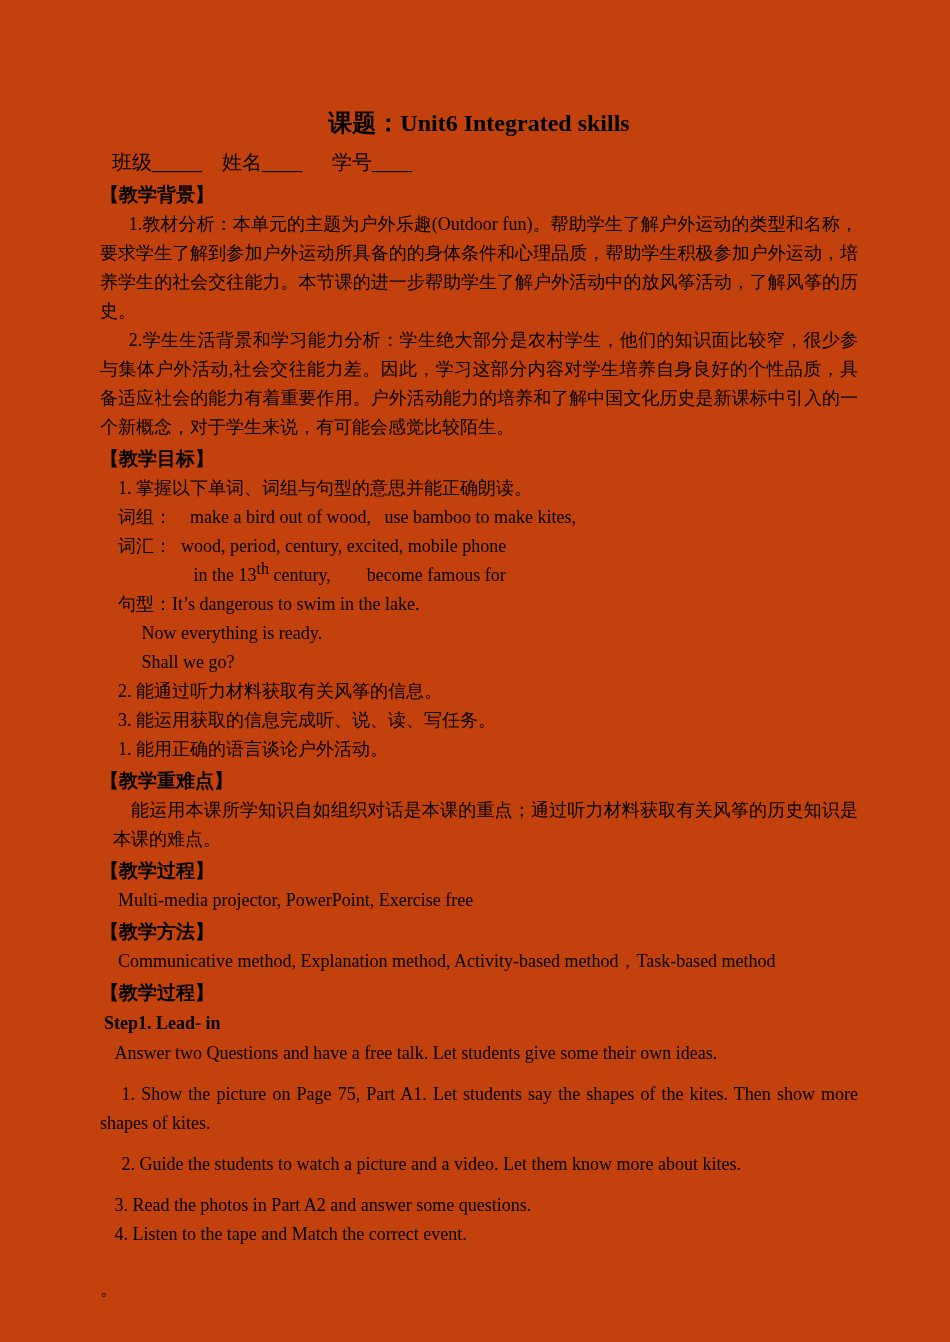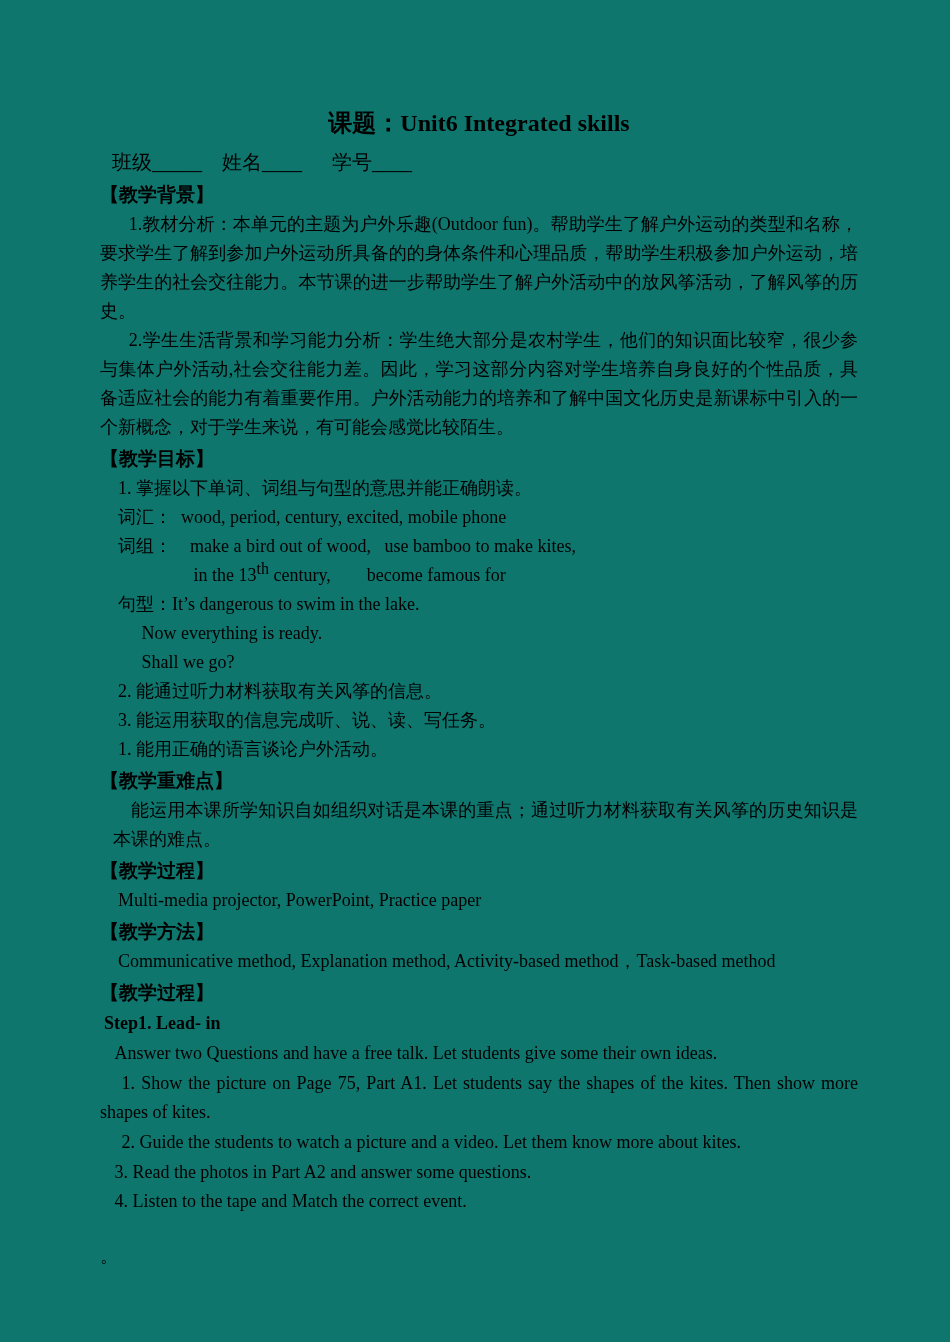--- a/index.html
+++ b/index.html
@@ -5,21 +5,21 @@
   html, body {
     margin: 0;
     padding: 0;
     background: #ffffff;
   }
   .page {
     position: relative;
     width: 950px;
     min-height: 1342px;
     margin: 0 auto;
-    background: #0f766e;
+    background: #c2410c;
     box-sizing: border-box;
     padding: 106px 92px 24px 100px;
     font-family: "Liberation Serif", "DejaVu Serif", serif;
     color: #000000;
     font-size: 18px;
     line-height: 29px;
   }
   .doc-title {
     text-align: center;
     font-weight: bold;
@@ -52,21 +52,21 @@
   .phrase-wrap { padding-left: 5.2em; white-space: pre-wrap; }
   .pattern-cont { padding-left: 2.3em; }
   .step-title {
     font-weight: bold;
     margin: 1px 4px;
   }
   .eng-line { padding-left: 0.8em; }
   .eng-para {
     text-align: justify;
     text-indent: 1.2em;
-    margin: 1px 0;
+    margin: 12px 0;
   }
   .footer-period {
     margin-top: 26px;
   }
   sup {
     font-size: 16px;
     vertical-align: super;
     line-height: 0;
   }
   .kp-para {
@@ -86,39 +86,39 @@
 
   <div>
     <div class="sec-heading">【教学背景】</div>
     <p class="para-justify">1.教材分析：本单元的主题为户外乐趣(Outdoor fun)。帮助学生了解户外运动的类型和名称，要求学生了解到参加户外运动所具备的的身体条件和心理品质，帮助学生积极参加户外运动，培养学生的社会交往能力。本节课的进一步帮助学生了解户外活动中的放风筝活动，了解风筝的历史。</p>
     <p class="para-justify">2.学生生活背景和学习能力分析：学生绝大部分是农村学生，他们的知识面比较窄，很少参与集体户外活动,社会交往能力差。因此，学习这部分内容对学生培养自身良好的个性品质，具备适应社会的能力有着重要作用。户外活动能力的培养和了解中国文化历史是新课标中引入的一个新概念，对于学生来说，有可能会感觉比较陌生。</p>
   </div>
 
   <div>
     <div class="sec-heading">【教学目标】</div>
     <p class="indent-1 hang">1. 掌握以下单词、词组与句型的意思并能正确朗读。</p>
+    <p class="indent-1 hang pre">词组：    make a bird out of wood,   use bamboo to make kites,</p>
     <p class="indent-1 hang pre">词汇：  wood, period, century, excited, mobile phone</p>
-    <p class="indent-1 hang pre">词组：    make a bird out of wood,   use bamboo to make kites,</p>
     <p class="phrase-wrap"><span>in the 13</span><sup>th</sup><span class="pre"> century,        become famous for</span></p>
     <p class="indent-1 hang">句型：It’s dangerous to swim in the lake.</p>
     <p class="pattern-cont">Now everything is ready.</p>
     <p class="pattern-cont">Shall we go?</p>
     <p class="indent-1 hang">2. 能通过听力材料获取有关风筝的信息。</p>
     <p class="indent-1 hang">3. 能运用获取的信息完成听、说、读、写任务。</p>
     <p class="indent-1 hang">1. 能用正确的语言谈论户外活动。</p>
   </div>
 
   <div>
     <div class="sec-heading">【教学重难点】</div>
     <p class="kp-para">能运用本课所学知识自如组织对话是本课的重点；通过听力材料获取有关风筝的历史知识是本课的难点。</p>
   </div>
 
   <div>
     <div class="sec-heading">【教学过程】</div>
-    <p class="indent-1">Multi-media projector, PowerPoint, Practice paper</p>
+    <p class="indent-1">Multi-media projector, PowerPoint, Exercise free</p>
   </div>
 
   <div>
     <div class="sec-heading">【教学方法】</div>
     <p class="indent-1">Communicative method, Explanation method, Activity-based method，Task-based method</p>
   </div>
 
   <div>
     <div class="sec-heading">【教学过程】</div>
     <p class="step-title">Step1. Lead- in</p>

